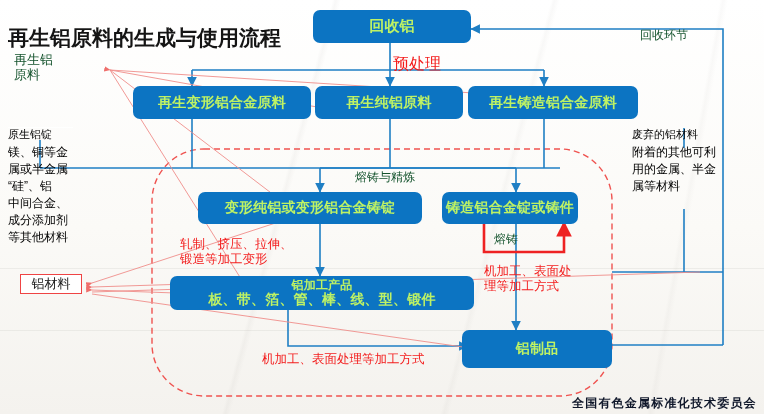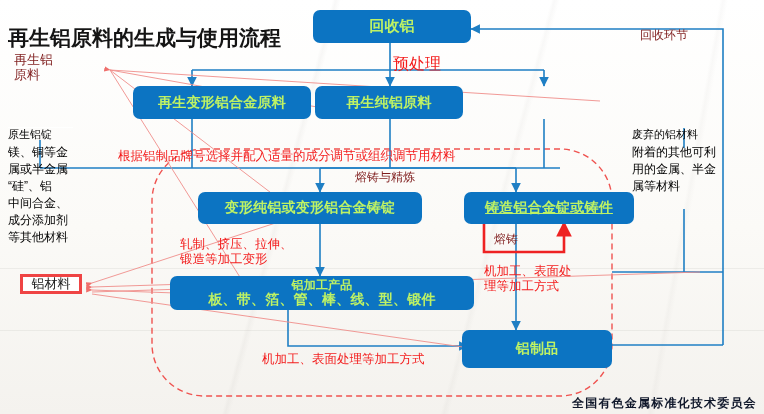--- a/index.html
+++ b/index.html
@@ -40,29 +40,29 @@
   }
   .nodebox .l1{display:block;}
   .nodebox .l2{display:block;}
 
   
   .panel{position:absolute;box-sizing:border-box;background:rgba(255,255,255,.82);}
 
   
   .tagbox{
     position:absolute;box-sizing:border-box;
-    border:3px solid #ef4444;background:rgba(255,255,255,.92);
+    border:1px solid #ef4444;background:rgba(255,255,255,.92);
     display:flex;align-items:center;justify-content:center;
     color:#1b1b1b;
   }
 
   
   .lbl{position:absolute;color:#1d1d1d;line-height:1.18;white-space:pre;}
   .lbl.red{color:#f31c1c;}
-  .lbl.blk{color:#7f1d1d;}
+  .lbl.blk{color:#14532d;}
 
   .title{position:absolute;font-weight:bold;color:#141414;white-space:nowrap;}
   .footer{position:absolute;font-family:"Liberation Serif","DejaVu Serif",serif;
           font-weight:bold;color:#0f172a;letter-spacing:1.2px;white-space:nowrap;}
 
   svg.lines{position:absolute;left:0;top:0;width:764px;height:414px;overflow:visible;}
 </style>
 </head>
 <body>
 
@@ -138,26 +138,29 @@
   </div>
 
   <div class="nodebox" style="left:133px;top:86px;width:178px;height:33px;font-size:14px;">
     <span>再生变形铝合金原料</span>
   </div>
 
   <div class="nodebox" style="left:315px;top:86px;width:148px;height:33px;font-size:14px;">
     <span>再生纯铝原料</span>
   </div>
 
+  <div class="nodebox" style="left:468px;top:86px;width:170px;height:33px;font-size:14px;">
+    <span>再生铸造铝合金原料</span>
+  </div>
 
   <div class="nodebox" style="left:198px;top:192px;width:224px;height:32px;font-size:14px;">
     <span>变形纯铝或变形铝合金铸锭</span>
   </div>
 
-  <div class="nodebox" style="left:464px;top:192px;width:170px;height:32px;font-size:14px;text-decoration:underline;">
+  <div class="nodebox" style="left:442px;top:192px;width:136px;height:32px;font-size:14px;">
     <span>铸造铝合金锭或铸件</span>
   </div>
 
   <div class="nodebox" style="left:170px;top:276px;width:304px;height:34px;font-size:14px;line-height:1.05;">
     <span class="l1" style="font-size:12px;">铝加工产品</span>
     <span class="l2">板、带、箔、管、棒、线、型、锻件</span>
   </div>
 
   <div class="nodebox" style="left:462px;top:330px;width:150px;height:38px;font-size:14px;">
     <span>铝制品</span>
@@ -183,21 +186,20 @@
 
   <div class="tagbox" style="left:20px;top:274px;width:62px;height:20px;font-size:13px;">铝材料</div>
 
   <div class="lbl blk" style="left:14px;top:52px;font-size:13px;">再生铝
 原料</div>
 
   <div class="lbl blk" style="left:640px;top:28px;font-size:12px;">回收环节</div>
 
   <div class="lbl red" style="left:393px;top:55px;font-size:16px;">预处理</div>
 
-  <div class="lbl red" style="left:118px;top:149px;font-size:12.5px;">根据铝制品牌号选择并配入适量的成分调节或组织调节用材料</div>
 
   <div class="lbl blk" style="left:355px;top:170px;font-size:12px;">熔铸与精炼</div>
 
   <div class="lbl red" style="left:180px;top:237px;font-size:12.5px;text-align:left;">轧制、挤压、拉伸、
 锻造等加工变形</div>
 
   <div class="lbl blk" style="left:494px;top:232px;font-size:12px;">熔铸</div>
 
   <div class="lbl red" style="left:484px;top:264px;font-size:12.5px;text-align:left;">机加工、表面处
 理等加工方式</div>

